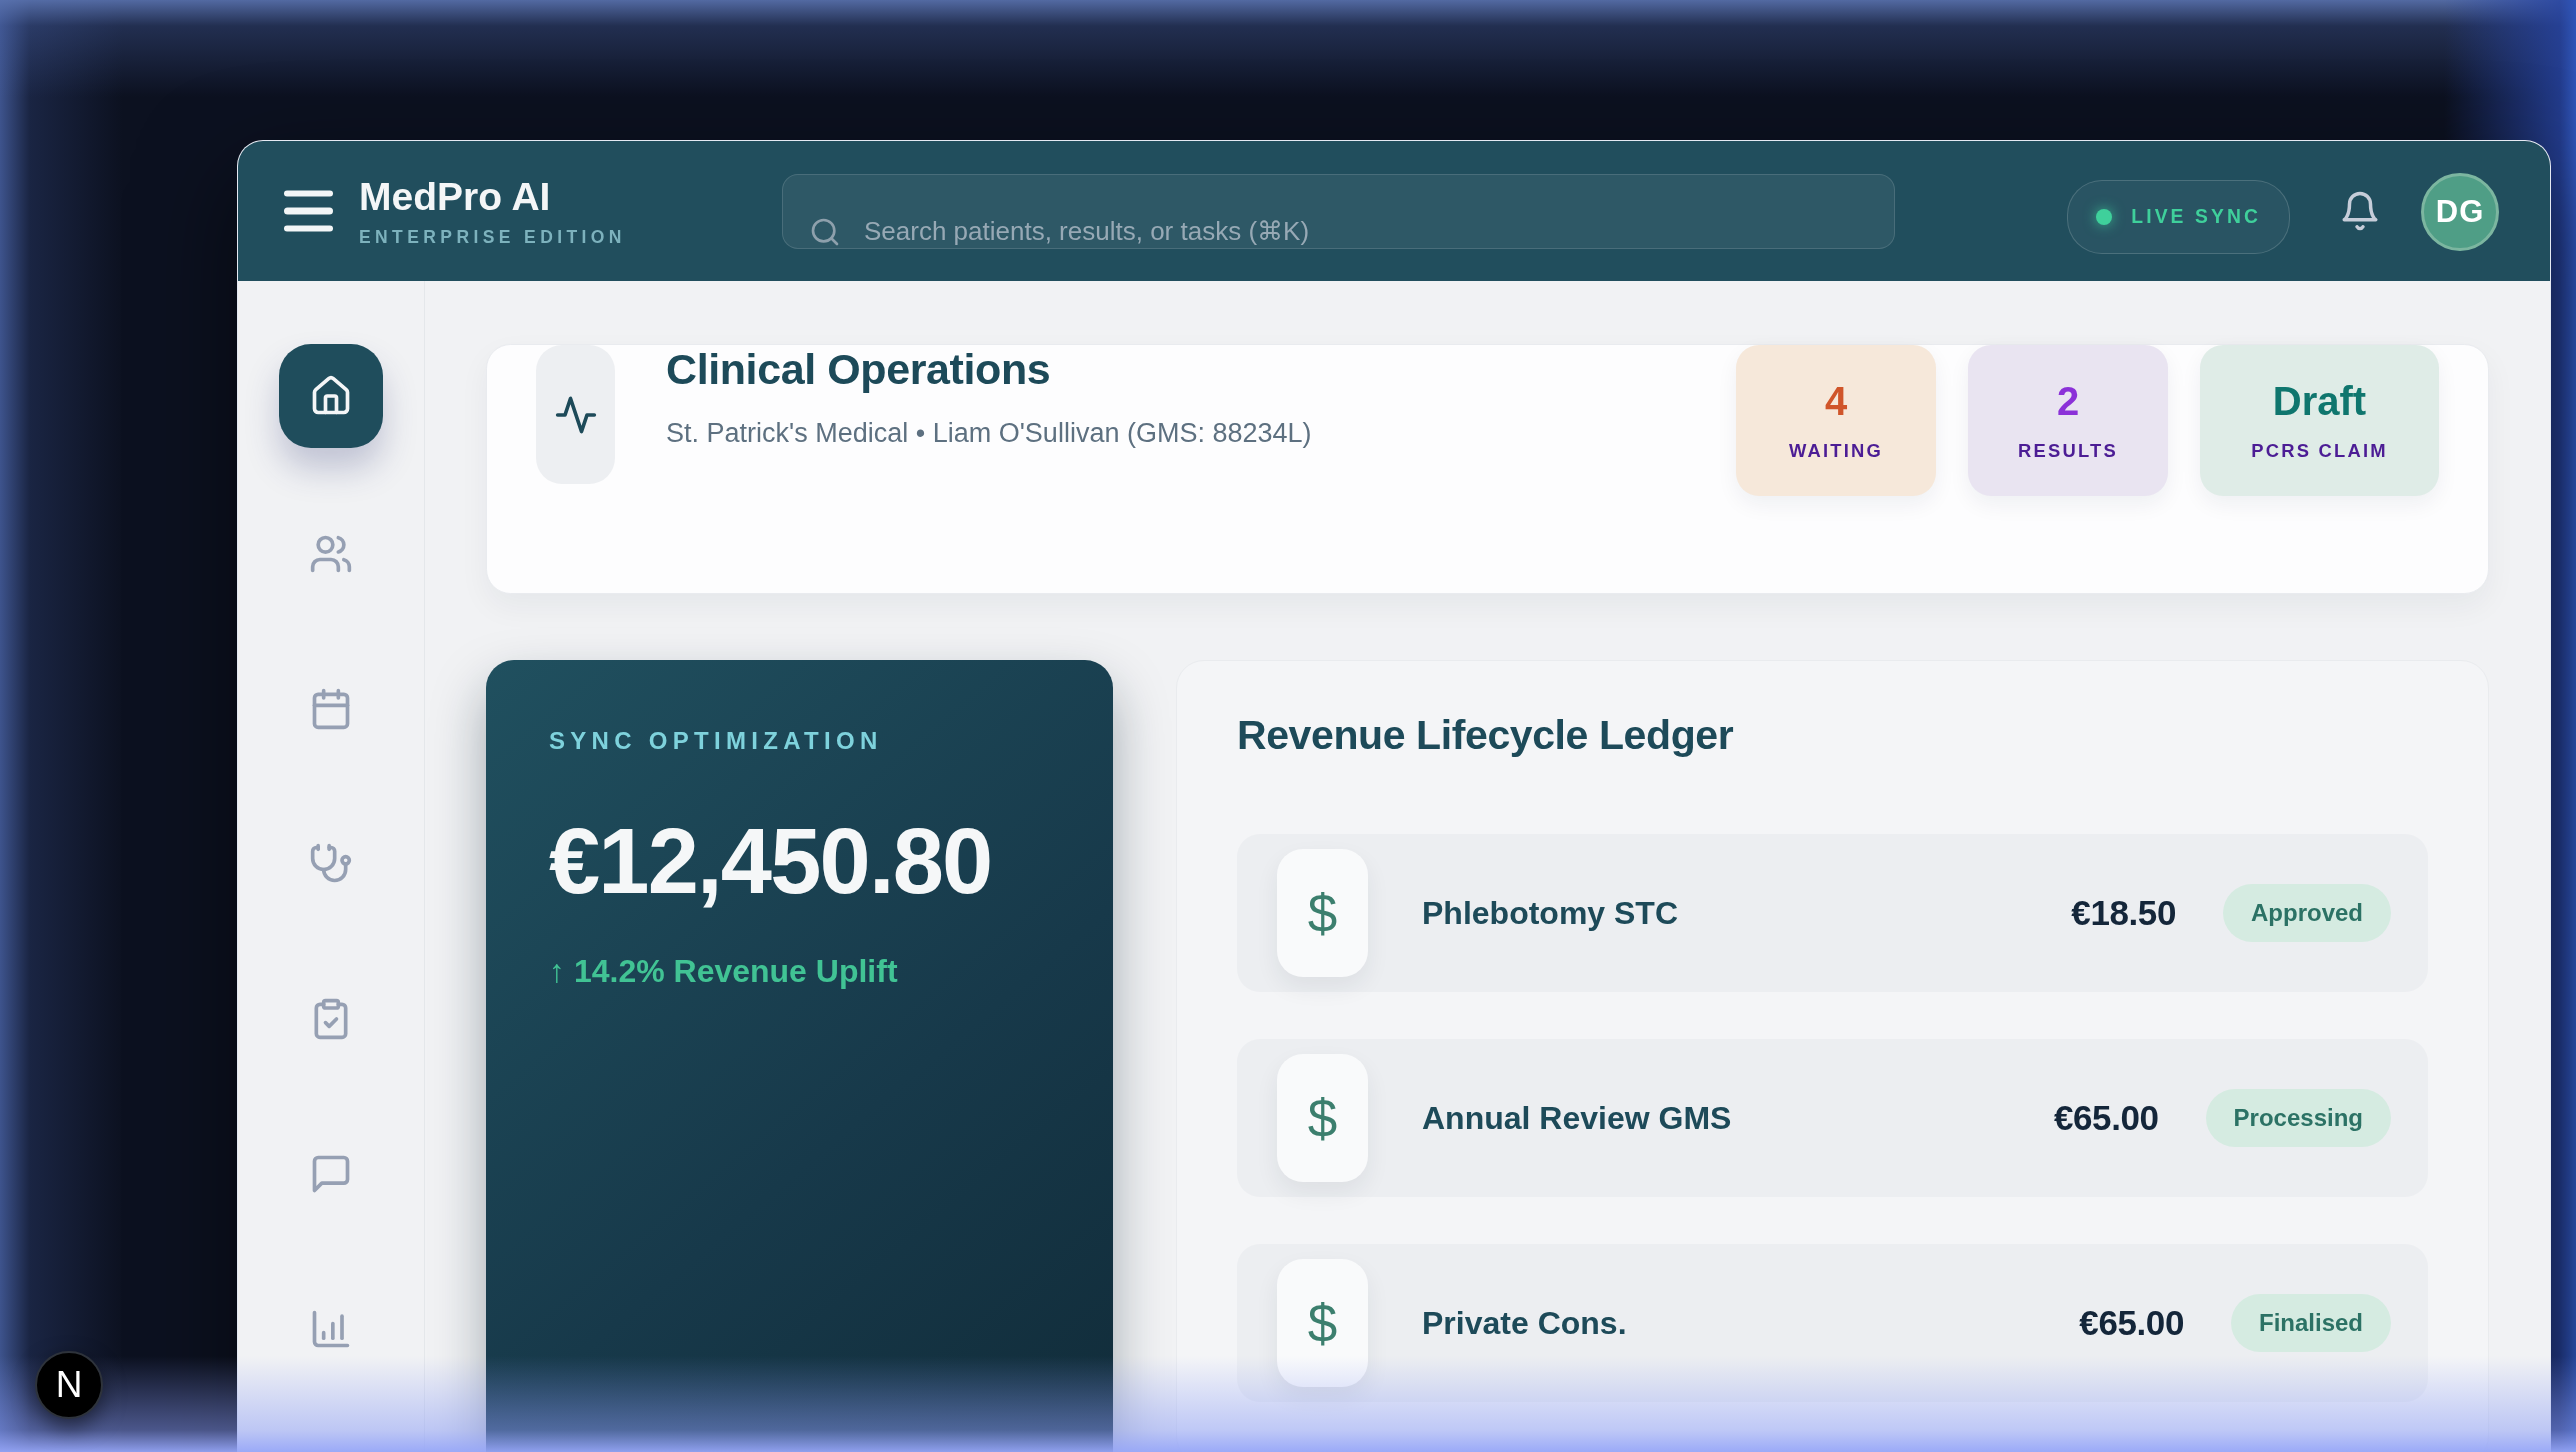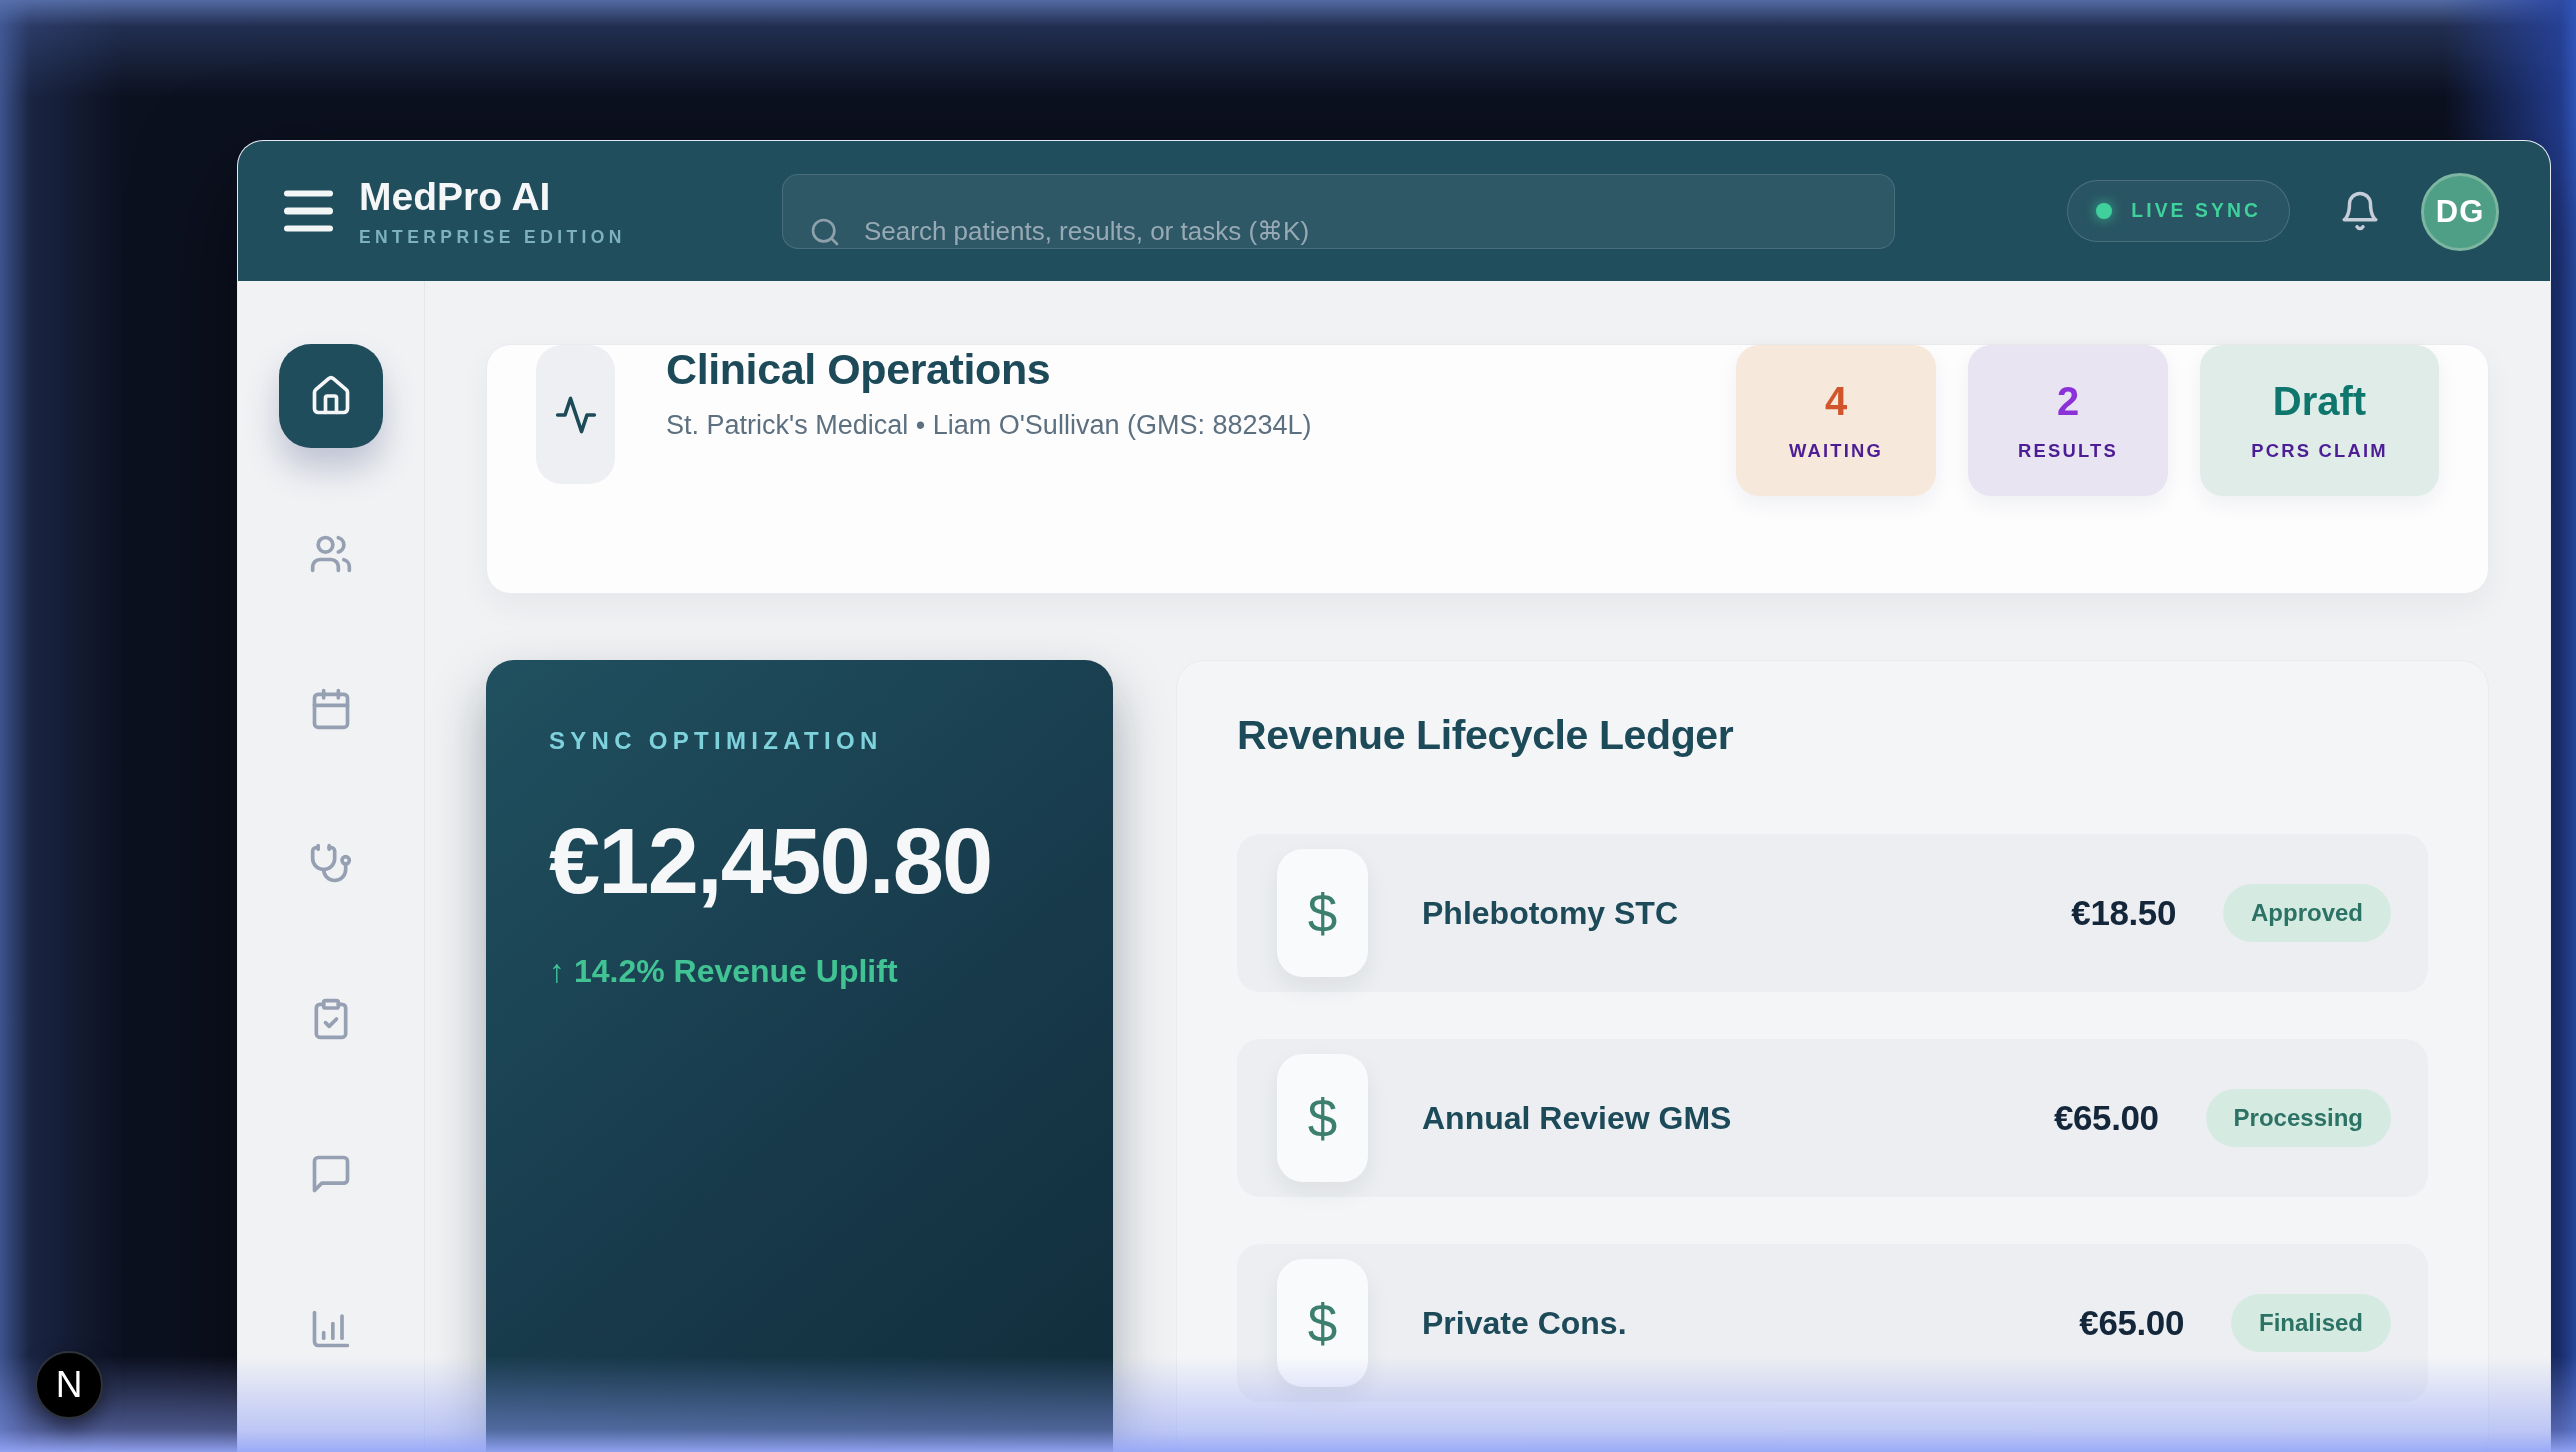--- a/index.html
+++ b/index.html
@@ -53,21 +53,21 @@
     display: flex; align-items: flex-end; gap: 21px; padding: 0 26px;
   }
   .search svg { width: 32px; height: 32px; color: #8ea0ac; flex: 0 0 auto; }
   .search input {
     flex: 1; background: transparent; border: none; outline: none;
     font-family: inherit; font-size: 26px; color: #dfe7ec;
   }
   .search input::placeholder { color: #97a9b5; opacity: 1; }
 
   .live-sync {
-    position: absolute; left: 1829px; top: 39px; height: 62px;
+    position: absolute; left: 1829px; top: 39px; height: 74px;
     padding: 0 28px; border-radius: 35px;
     border: 1.8px solid rgba(255,255,255,.16);
     background: rgba(255,255,255,.04);
     display: flex; align-items: center; gap: 19.3px; cursor: pointer;
   }
   .live-dot { width: 16px; height: 16px; border-radius: 50%; background: #3fd09b; box-shadow: 0 0 12.3px rgba(63,208,155,.8); }
   .live-label { font-size: 19.3px; font-weight: 700; letter-spacing: 3.1px; color: #3fd09b; }
 
   .bell-btn {
     position: absolute; left: 2101px; top: 50%; transform: translateY(-50%);
@@ -112,21 +112,21 @@
     display: flex; align-items: flex-start; padding: 0 49px;
   }
   .overview-icon-tile {
     width: 79px; height: 139px; border-radius: 26px;
     background: #edeff2; color: #1d4a59;
     display: flex; align-items: center; justify-content: center; flex: 0 0 auto;
   }
   .overview-icon-tile svg { width: 44px; height: 44px; }
   .overview-text { margin-left: 51px; }
   .overview-title { font-size: 43px; font-weight: 700; color: #1d4a59; letter-spacing: -0.4px; }
-  .overview-subtitle { margin-top: 16px; font-size: 27px; color: #5d7080; }
+  .overview-subtitle { margin-top: 24px; font-size: 27px; color: #5d7080; }
   .stats { margin-left: auto; display: flex; gap: 32px; }
   .stat-chip {
     height: 151px; border-radius: 23px;
     display: flex; flex-direction: column; align-items: center; justify-content: center;
     gap: 16px; padding: 0 32px;
     box-shadow: 0 8.8px 21px rgba(25,39,60,.06);
   }
   .stat-value { font-size: 40px; font-weight: 700; }
   .stat-label { font-size: 18.4px; font-weight: 700; letter-spacing: 2.2px; color: #4c1d95; }
 

